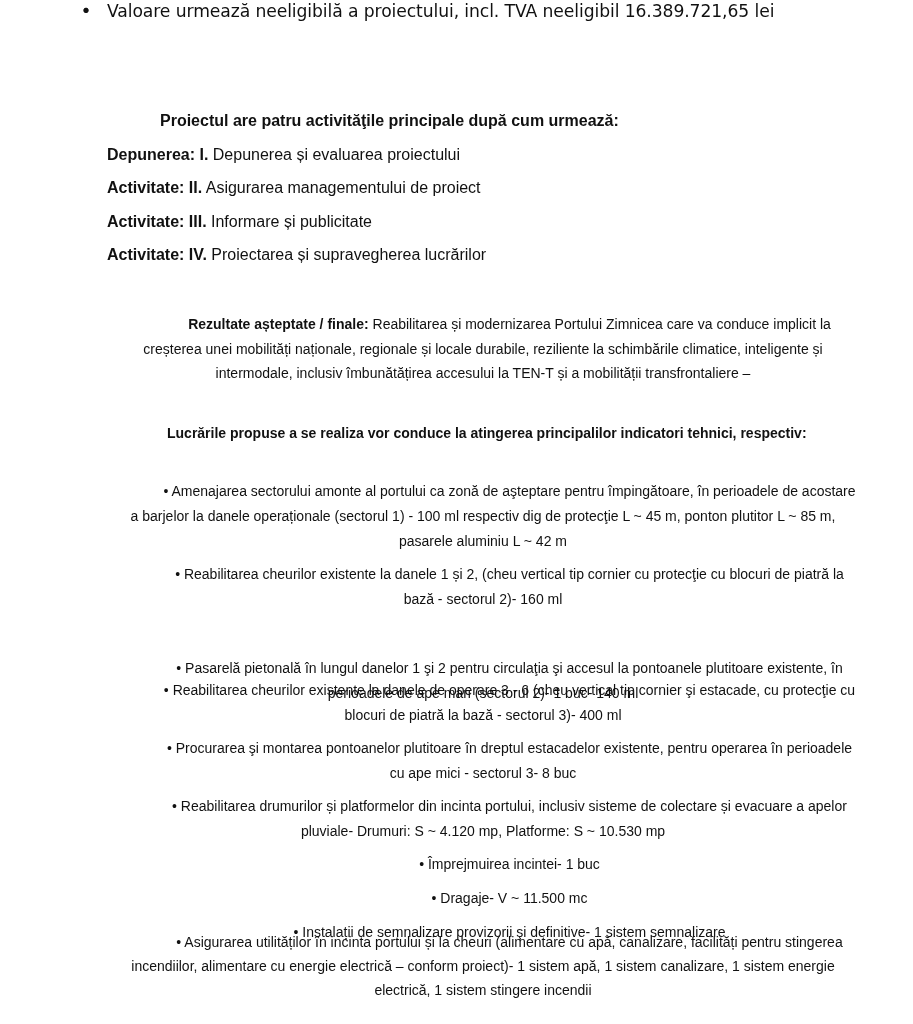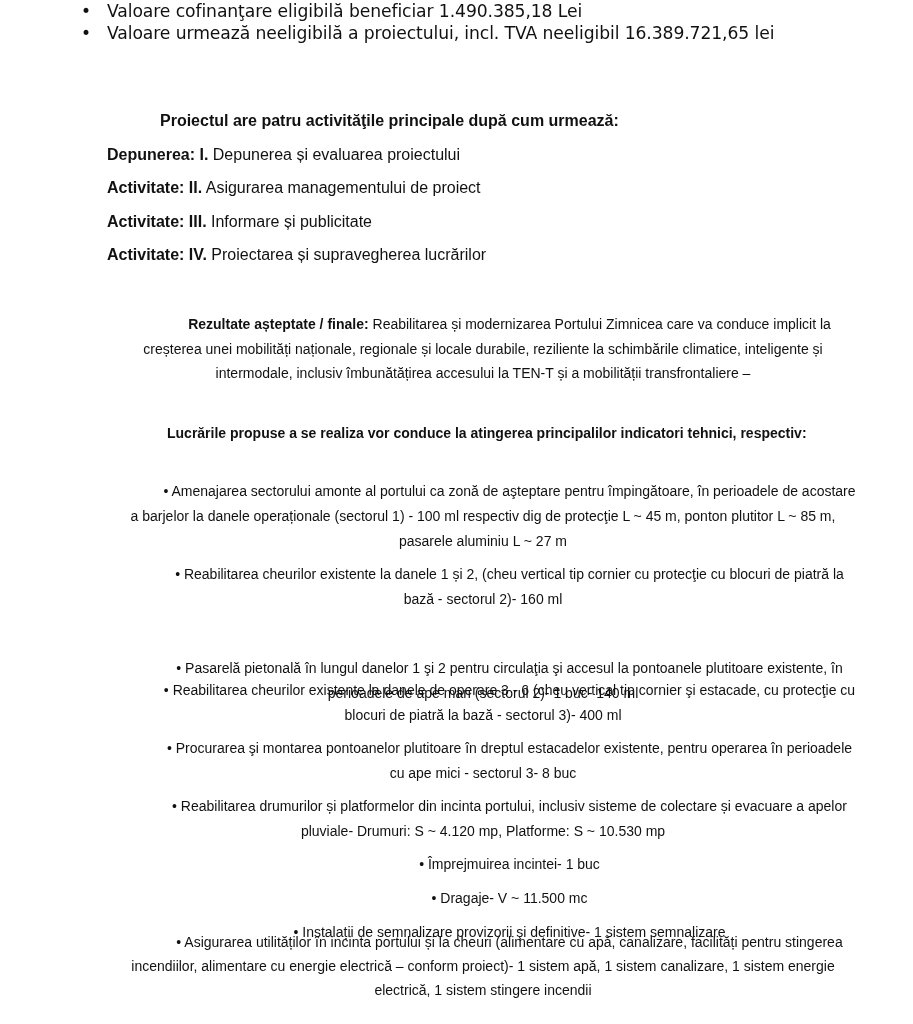--- a/index.html
+++ b/index.html
@@ -24,36 +24,36 @@
     .line-abs { position: absolute; left: 107px; font-family: "Liberation Sans", sans-serif; font-size: 16px; white-space: nowrap; line-height: 20px; }
     b { font-weight: bold; }
     .just { text-align: justify; }
     .indent { text-indent: 53px; text-align: center; }
     .indent-lg { text-indent: 60px; }
   </style>
 </head>
 <body>
 
 <ul class="top-list">
-  <li><span class="dot">•</span><span>Valoare cofinanţare eligibilă beneficiar 1.490.385,18 Lei</span></li>
+  <li><span class="dot">•</span></li>
   <li><span class="dot">•</span><span>Valoare urmează neeligibilă a proiectului, incl. TVA neeligibil 16.389.721,65 lei</span></li>
 </ul>
 
 <div class="line-abs" style="top:111px; left:160px;"><b>Proiectul are patru activităţile principale după cum urmează:</b></div>
 
 <div class="line-abs" style="top:145px;"><b>Depunerea: I.</b><span> Depunerea și evaluarea proiectului</span></div>
 <div class="line-abs" style="top:178px;"><b>Activitate: II.</b><span> Asigurarea managementului de proiect</span></div>
 <div class="line-abs" style="top:212px;"><b>Activitate: III.</b><span> Informare și publicitate</span></div>
 <div class="line-abs" style="top:245px;"><b>Activitate: IV.</b><span> Proiectarea și supravegherea lucrărilor</span></div>
 
 <div class="doc just indent" style="top:312px; line-height:24.5px;"><b>Rezultate așteptate / finale:</b><span> Reabilitarea și modernizarea Portului Zimnicea care va conduce implicit la creșterea unei mobilități naționale, regionale și locale durabile, reziliente la schimbările climatice, inteligente și intermodale, inclusiv îmbunătățirea accesului la TEN-T și a mobilității transfrontaliere –</span></div>
 
 <div class="doc just indent-lg" style="top:421px; line-height:24px;"><b>Lucrările propuse a se realiza vor conduce la atingerea principalilor indicatori tehnici, respectiv:</b></div>
 
-<div class="doc just indent" style="top:479px; line-height:25px;">• Amenajarea sectorului amonte al portului ca zonă de aşteptare pentru împingătoare, în perioadele de acostare a barjelor la danele operaționale (sectorul 1) - 100 ml respectiv dig de protecţie L ~ 45 m, ponton plutitor L ~ 85 m, pasarele aluminiu L ~ 27 m</div>
+<div class="doc just indent" style="top:479px; line-height:25px;">• Amenajarea sectorului amonte al portului ca zonă de aşteptare pentru împingătoare, în perioadele de acostare a barjelor la danele operaționale (sectorul 1) - 100 ml respectiv dig de protecţie L ~ 45 m, ponton plutitor L ~ 85 m, pasarele aluminiu L ~ 42 m</div>
 <div class="doc just indent" style="top:562px; line-height:25px;">• Reabilitarea cheurilor existente la danele 1 și 2, (cheu vertical tip cornier cu protecţie cu blocuri de piatră la bază - sectorul 2)- 160 ml</div>
 <div class="doc just indent" style="top:656px; line-height:25px;">• Pasarelă pietonală în lungul danelor 1 şi 2 pentru circulaţia şi accesul la pontoanele plutitoare existente, în perioadele de ape mari (sectorul 2)- 1 buc- 140 ml</div>
 <div class="doc just indent" style="top:678px; line-height:25px;">• Reabilitarea cheurilor existente la danele de operare 3 - 6 (cheu vertical tip cornier şi estacade, cu protecţie cu blocuri de piatră la bază - sectorul 3)- 400 ml</div>
 <div class="doc just indent" style="top:736px; line-height:25px;">• Procurarea şi montarea pontoanelor plutitoare în dreptul estacadelor existente, pentru operarea în perioadele cu ape mici - sectorul 3- 8 buc</div>
 <div class="doc just indent" style="top:794px; line-height:25px;">• Reabilitarea drumurilor și platformelor din incinta portului, inclusiv sisteme de colectare și evacuare a apelor pluviale- Drumuri: S ~ 4.120 mp, Platforme: S ~ 10.530 mp</div>
 <div class="doc indent" style="top:852px; line-height:25px;">• Împrejmuirea incintei- 1 buc</div>
 <div class="doc indent" style="top:886px; line-height:25px;">• Dragaje- V ~ 11.500 mc</div>
 <div class="doc indent" style="top:920px; line-height:25px;">• Instalații de semnalizare provizorii şi definitive- 1 sistem semnalizare</div>
 <div class="doc just indent" style="top:930px; line-height:24px;">• Asigurarea utilităților în incinta portului și la cheuri (alimentare cu apă, canalizare, facilități pentru stingerea incendiilor, alimentare cu energie electrică – conform proiect)- 1 sistem apă, 1 sistem canalizare, 1 sistem energie electrică, 1 sistem stingere incendii</div>
 

